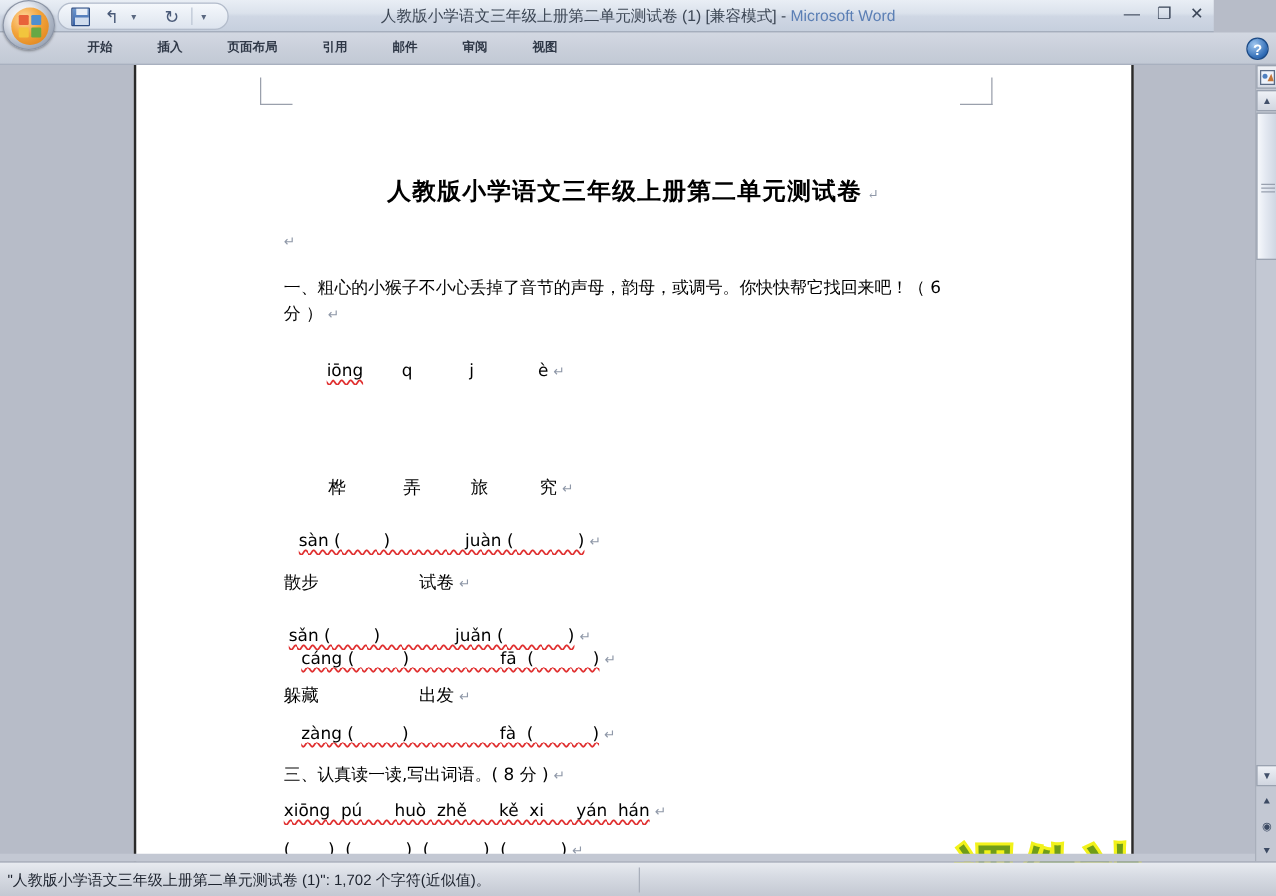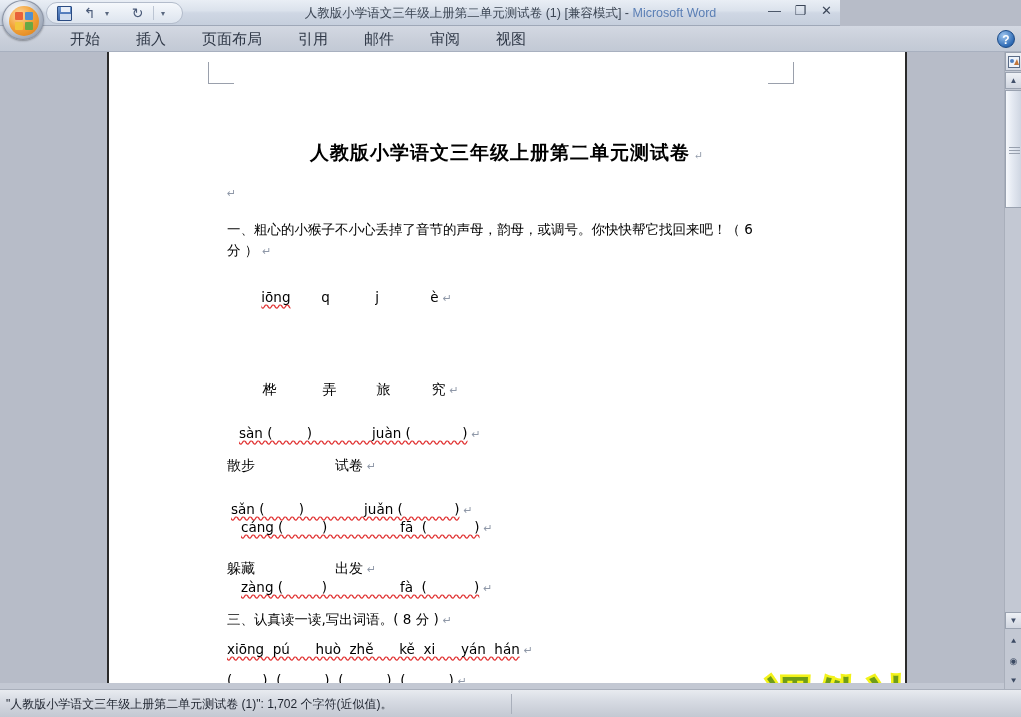--- a/index.html
+++ b/index.html
@@ -6,21 +6,21 @@
   html, body {
     width: 1021px; height: 717px;
     overflow: hidden;
     font-family: "Liberation Sans", sans-serif;
     background: #b7bcc8;
   }
   #app { position: relative; width: 1021px; height: 717px; }
 
   
   .titlebar {
-    position: absolute; left: 0; top: 0; width: 840px; height: 26px;
+    position: absolute; left: 0; top: 0; width: 971px; height: 26px;
     background: linear-gradient(180deg,#e9eef5 0%,#dbe2ec 42%,#cfd7e4 52%,#c6cfdd 100%);
     border-bottom: 1px solid #9fa8b8;
   }
   .orb {
     position: absolute; left: 2px; top: 0px; width: 42px; height: 40px;
     border-radius: 50%;
     background: radial-gradient(circle at 38% 34%, #fdfdfd 0%, #e4e8ef 32%, #aeb7c6 62%, #7f8a9d 100%);
     border: 1px solid #8b94a5;
     box-shadow: 0 1px 2px rgba(0,0,0,.35);
     z-index: 40;
@@ -68,21 +68,21 @@
   .winbtn { width: 19px; height: 18px; display:flex; align-items:center; justify-content:center;
             font-size: 13px; color:#3b4658; }
 
   
   .ribbon {
     position: absolute; left: 0; top: 26px; width: 1021px; height: 26px;
     background: linear-gradient(180deg,#d3d8e2 0%,#c9cfda 55%,#c2c9d5 100%);
     border-bottom: 1px solid #a8b0bf;
   }
   .tabs { position:absolute; left:52px; top:0; height:26px; display:flex; }
-  .tab { height:26px; line-height:26px; padding: 0 18px; font-size: 15px; color:#2f3847; cursor:default; }
+  .tab { height:26px; line-height:26px; padding: 0 18px; font-size: 10px; color:#2f3847; cursor:default;font-weight:bold; }
   .helpbtn {
     position:absolute; right:6px; top:4px; width:18px; height:18px; border-radius:50%;
     background: radial-gradient(circle at 35% 30%, #9fc6ef, #2f6bb5 70%, #1f4f8e);
     color:#fff; font-size:12px; font-weight:bold; text-align:center; line-height:18px;
     border:1px solid #1b4a86;
   }
 
   
   .workspace {
     position:absolute; left:0; top:52px; width:1021px; height:637px;
@@ -256,21 +256,21 @@
 
       <div class="line" style="left:120px; top:304px; font-size:14px;">
         <span style="display:inline-block;width:60px;">桦</span><span style="display:inline-block;width:54px;">弄</span><span style="display:inline-block;width:55px;">旅</span><span>究</span><span class="pil">↵</span>
       </div>
 
 
       <div class="line" style="left:132px; top:364px;"><span class="sp-red">sàn (        )              juàn (            )</span><span class="pil">↵</span></div>
       <div class="line" style="left:120px; top:396px; font-size:14px;text-align:center;"><span>散步                  试卷</span><span class="pil">↵</span></div>
       <div class="line" style="left:124px; top:427px;margin-top:13px;"><span class="sp-red">sǎn (        )              juǎn (            )</span><span class="pil">↵</span></div>
       <div class="line" style="left:134px; top:458px;"><span class="sp-red">cáng (         )                 fā  (           )</span><span class="pil">↵</span></div>
-      <div class="line" style="left:120px; top:487px; font-size:14px;margin-top:12px;"><span>躲藏                  出发</span><span class="pil">↵</span></div>
+      <div class="line" style="left:120px; top:487px; font-size:14px;"><span>躲藏                  出发</span><span class="pil">↵</span></div>
       <div class="line" style="left:134px; top:518px;"><span class="sp-red">zàng (         )                 fà  (           )</span><span class="pil">↵</span></div>
 
       <div class="line q-line" style="top:550px;"><span>三、认真读一读,写出词语。( 8 分 )</span><span class="pil">↵</span></div>
 
       <div class="line" style="left:120px; top:580px;"><span class="sp-red">xiōng  pú      huò  zhě      kě  xi      yán  hán</span><span class="pil">↵</span></div>
       <div class="line" style="left:120px; top:611px;"><span>(       )  (          )  (          )  (          )</span><span class="pil">↵</span></div>
       <div class="line" style="left:120px; top:643px;"><span class="sp-red">zhuān  gào      chéng  shí      kǎo  chá        lǚ  xíng</span><span class="pil">↵</span></div>
 
       <div class="wm">
         <div class="wm-cn">课件站</div>

